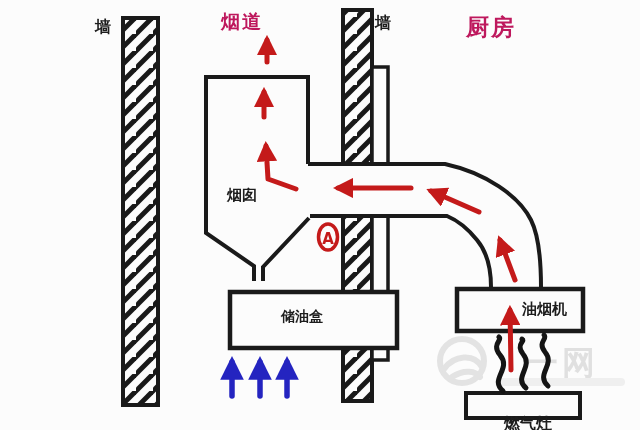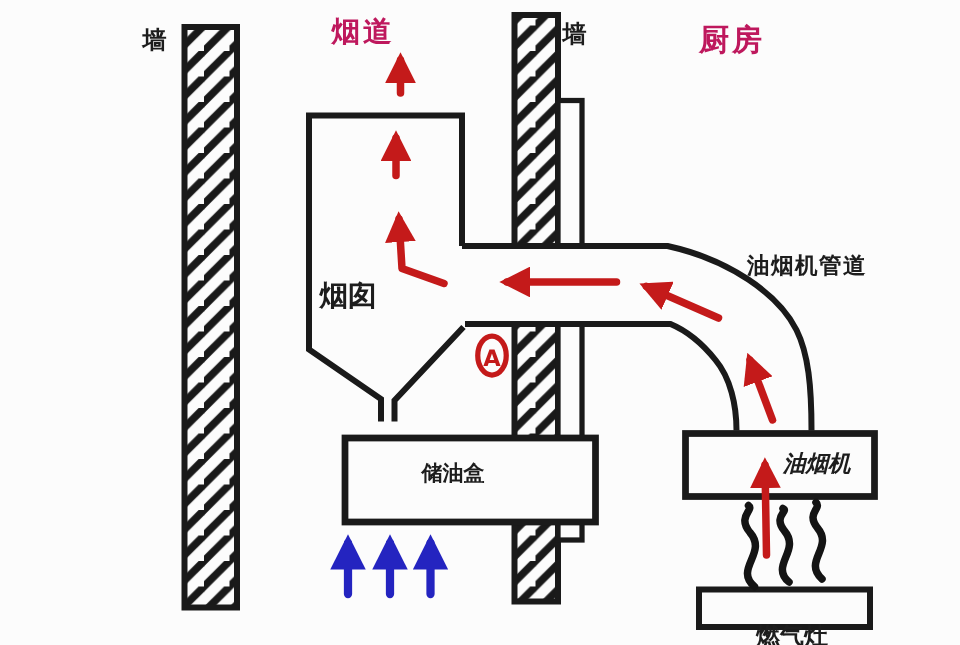--- a/index.html
+++ b/index.html
@@ -29,20 +29,31 @@
   .pointA{
     position:absolute;z-index:3;color:#c41a1a;font-weight:bold;
     font-size:15px;width:16px;text-align:center;left:320px;top:230px;
   }
 </style>
 </head>
 <body>
 
 <div class="stage">
 
+  <div class="watermark">
+    <svg width="190" height="60">
+      <g fill="none" stroke="#e3e3e3" stroke-width="6" stroke-linecap="round">
+        <circle cx="32" cy="28" r="22"></circle>
+        <path d="M14,36 C24,22 44,20 52,34"></path>
+        <path d="M22,44 C34,36 46,38 50,44"></path>
+      </g>
+    </svg>
+    <div class="wm-text">一网</div>
+    <div class="wm-tagline"></div>
+  </div>
 
   <svg width="640" height="430" viewBox="0 0 640 430">
     <defs>
       <pattern id="hatch" width="17" height="17" patternUnits="userSpaceOnUse">
         <path d="M-4,21 L21,-4" stroke="#191919" stroke-width="5"></path>
         <path d="M8,30 L30,8" stroke="#191919" stroke-width="5"></path>
         <path d="M-13,13 L13,-13" stroke="#191919" stroke-width="5"></path>
       </pattern>
       <marker id="mr" viewBox="0 0 10 10" refX="7.5" refY="5" markerWidth="4.1" markerHeight="4.1" orient="auto">
         <path d="M0,0 L10,5 L0,10 Z" fill="#c41a1a"></path>
@@ -91,21 +102,20 @@
       <path d="M260,396 L260,362" marker-end="url(#mb)"></path>
       <path d="M287,396 L287,362" marker-end="url(#mb)"></path>
     </g>
 
     <ellipse cx="328" cy="237" rx="9.5" ry="13" fill="none" stroke="#c41a1a" stroke-width="3.5"></ellipse>
   </svg>
 
   <div class="lbl" style="left:95px;top:19px;font-size:16px;">墙</div>
   <div class="lbl red" style="left:221px;top:12px;font-size:19px;letter-spacing:2px;">烟道</div>
   <div class="lbl" style="left:375px;top:15px;font-size:16px;">墙</div>
-  <div class="lbl red" style="left:466px;top:16px;font-size:20px;letter-spacing:2px;">厨房</div>
-  <div class="lbl" style="left:213px;top:188px;font-size:19px;">烟囱</div>
-  <div class="lbl" style="left:498px;top:170px;font-size:15px;letter-spacing:1px;">油烟机管道</div>
+  <div class="lbl red" style="left:466px;top:16px;font-size:23px;letter-spacing:2px;">厨房</div>
+  <div class="lbl" style="left:227px;top:188px;font-size:15px;">烟囱</div>
   <div class="lbl" style="left:281px;top:309px;font-size:14px;">储油盒</div>
-  <div class="lbl" style="left:522px;top:302px;font-size:15px;font-style:italic;">油烟机</div>
+  <div class="lbl" style="left:522px;top:302px;font-size:15px;">油烟机</div>
   <div class="lbl" style="left:504px;top:397px;font-size:16px;margin-top:19px;">燃气灶</div>
   <div class="pointA">A</div>
 
 </div>
 
 </body></html>

